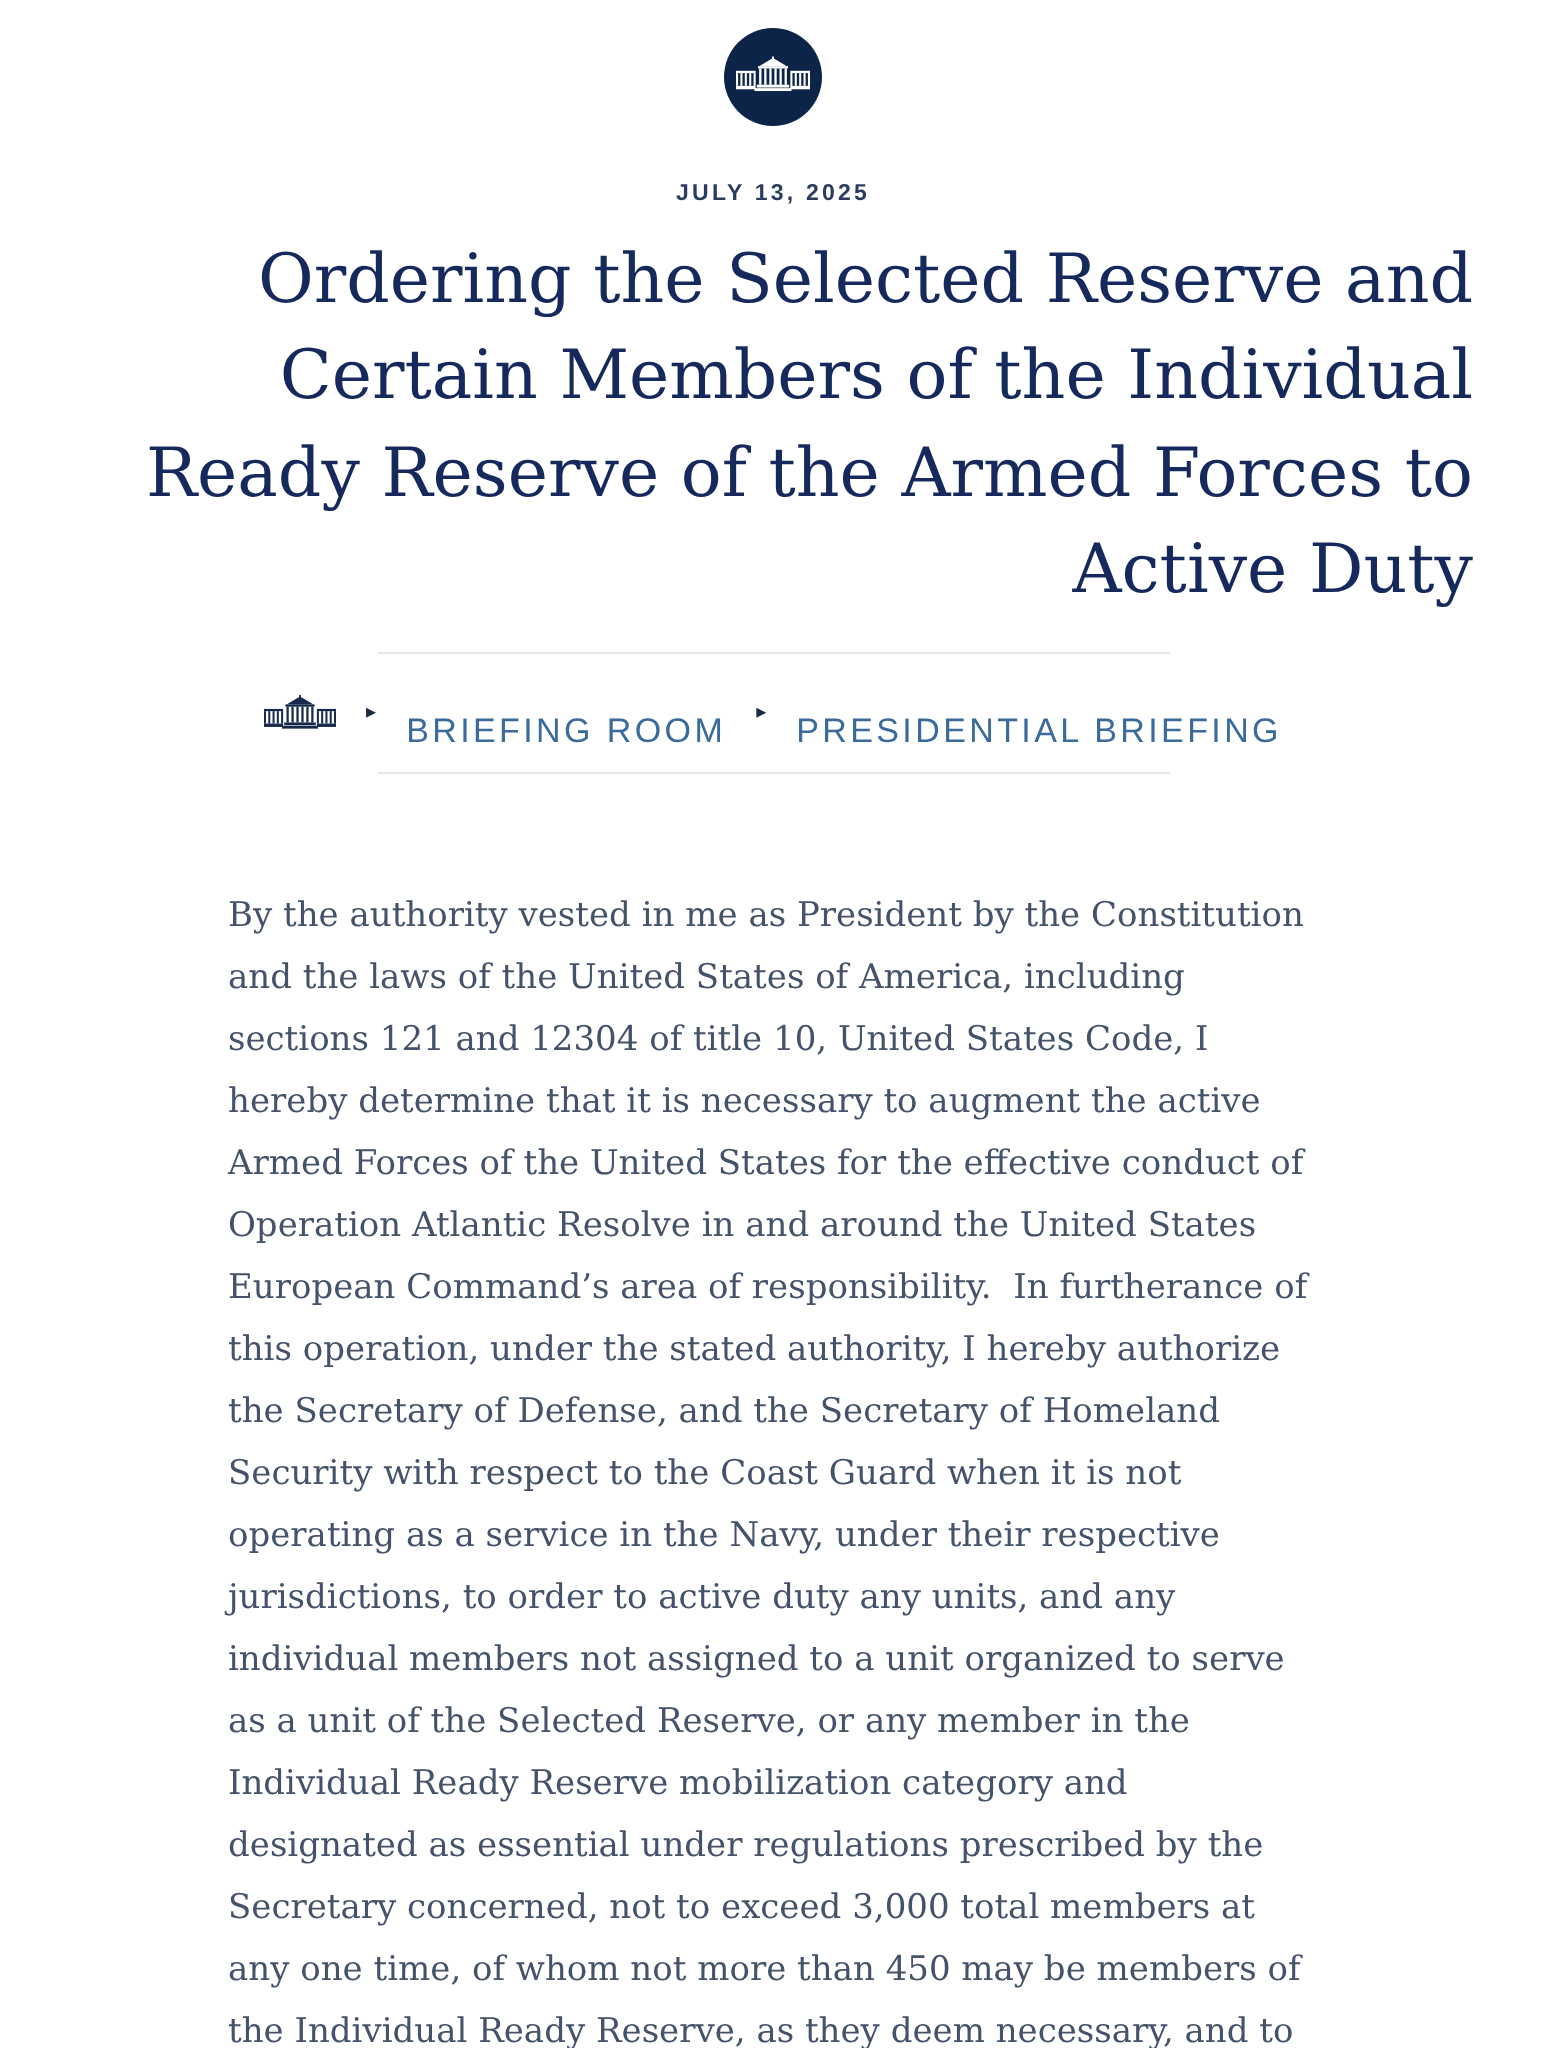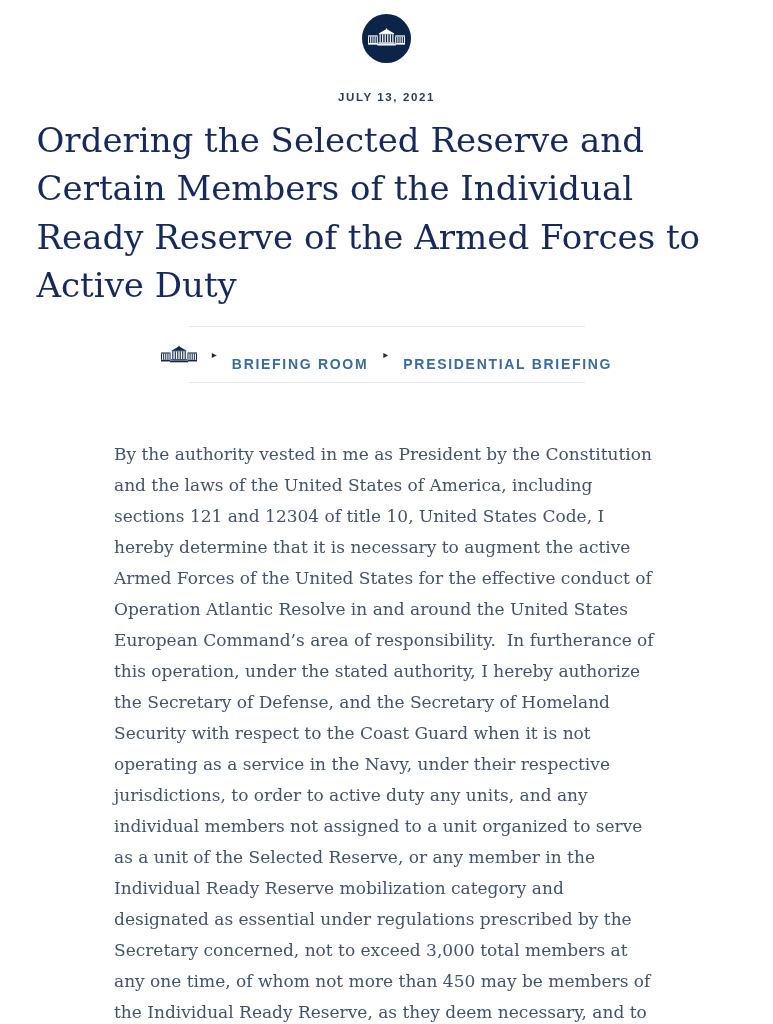--- a/index.html
+++ b/index.html
@@ -35,21 +35,21 @@
     color: #2b3c5e;
   }
 
   .page-title {
     margin: 13px auto 0;
     width: 700px;
     font-family: "DejaVu Serif", "Liberation Serif", serif;
     font-weight: normal;
     font-size: 34px;
     line-height: 1.42;
-    text-align: left;
+    text-align: right;
     color: #16295c;
   }
 
   
   .crumb-bar {
     width: 396px;
     margin: 17px auto 0;
     border-top: 1px solid #e7e7e5;
     border-bottom: 1px solid #e7e7e5;
     padding: 10px 0;
@@ -61,22 +61,22 @@
   }
   .crumb-home { color: #16294c; display: inline-flex; align-items: center; cursor: pointer; }
   .crumb-home svg { width: 36px; height: 20px; }
   .crumb-sep {
     font-size: 10px;
     color: #1b2a44;
     line-height: 1;
     user-select: none;
   }
   .crumb-link {
-    font-size: 14px;
-    font-weight: bold;
+    font-size: 17px;
+    font-weight: normal;
     letter-spacing: 1.7px;
     color: #3a6b9c;
     text-decoration: none;
     cursor: pointer;
     white-space: nowrap;
     margin-top: 19px;
   }
 
   
   .article {
@@ -130,21 +130,21 @@
 
   <header class="masthead">
     <a class="seal">
       <span style="display:contents">
         <svg viewBox="0 0 64 34">
             <use href="#wh-house"></use>
           </svg>
       </span>
     </a>
 
-    <div class="date-line">JULY 13, 2021</div>
+    <div class="date-line">JULY 13, 2025</div>
 
     <h1 class="page-title">Ordering the Selected Reserve and Certain Members of the Individual Ready Reserve of the Armed Forces to Active Duty</h1>
   </header>
 
   <nav class="crumb-bar">
     <a class="crumb-home">
       <span style="display:contents">
         <svg viewBox="0 0 64 34">
             <use href="#wh-house"></use>
           </svg>

